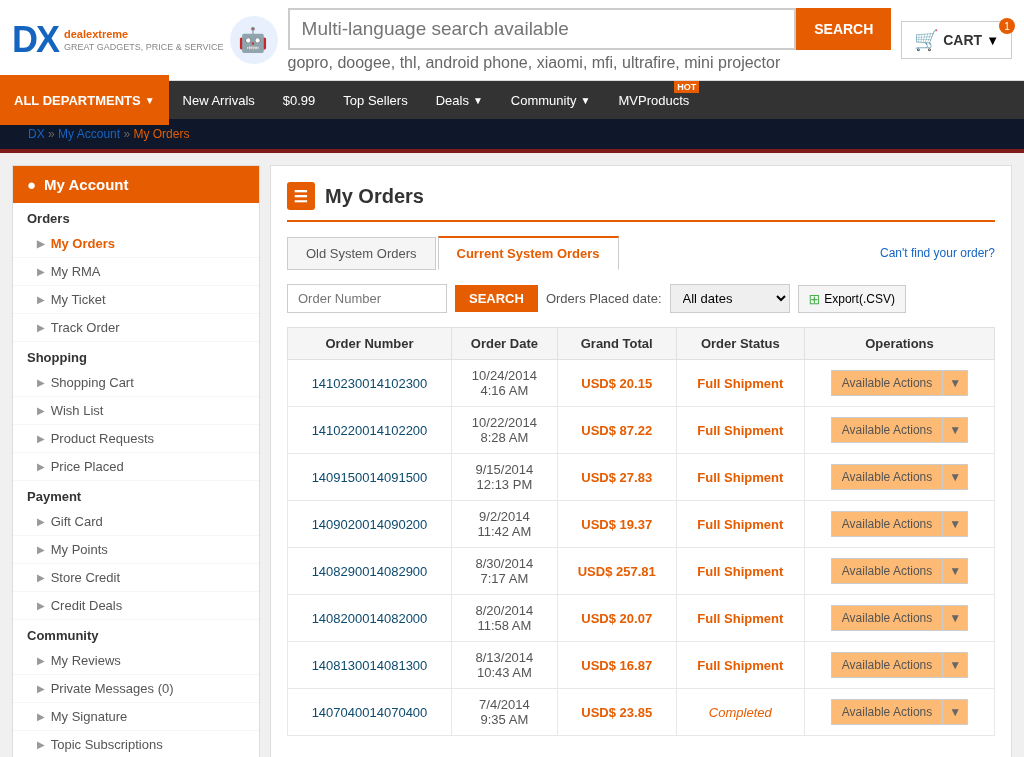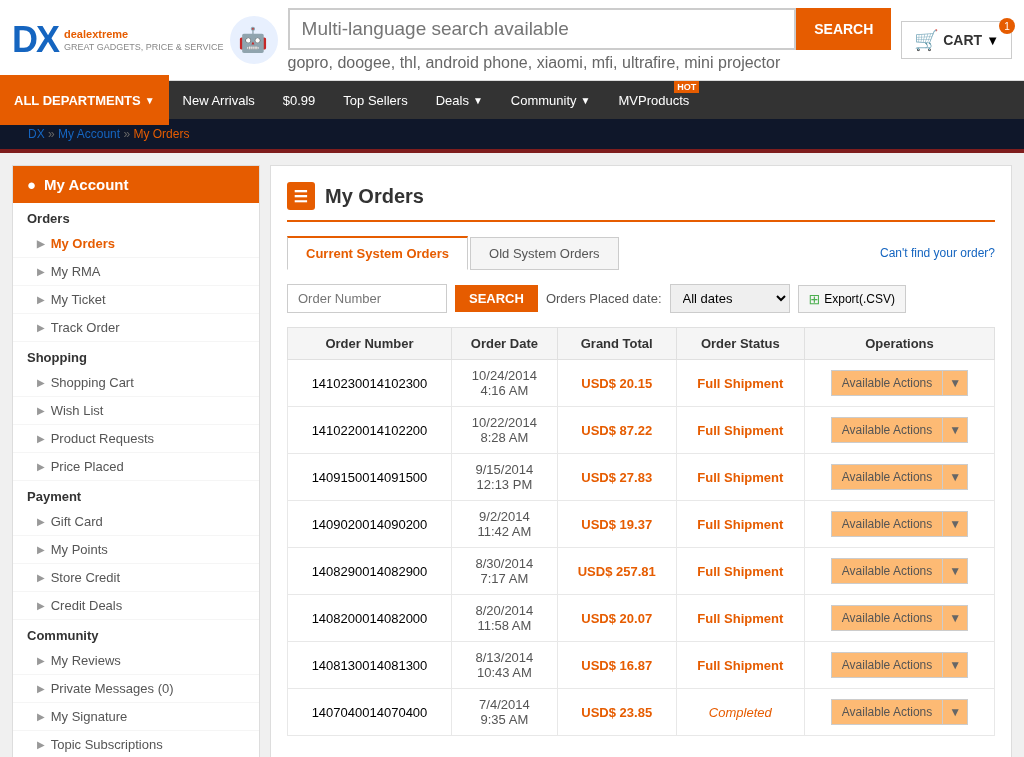--- a/index.html
+++ b/index.html
@@ -63,21 +63,21 @@
     .order-search-btn { background: #e65c00; color: #fff; border: none; padding: 6px 14px; font-size: 13px; font-weight: bold; cursor: pointer; }
     .date-label { font-size: 13px; color: #555; }
     .date-select { border: 1px solid #ccc; padding: 5px 8px; font-size: 13px; min-width: 120px; cursor: pointer; }
     .export-btn { border: 1px solid #ccc; padding: 5px 10px; font-size: 12px; background: #f5f5f5; cursor: pointer; display: flex; align-items: center; gap: 4px; }
     .export-icon { color: #4caf50; font-size: 14px; }
 
     
     table { width: 100%; border-collapse: collapse; }
     th { background: #f5f5f5; border: 1px solid #e0e0e0; padding: 8px 10px; text-align: center; font-size: 13px; font-weight: bold; color: #333; }
     td { border: 1px solid #e8e8e8; padding: 8px 10px; text-align: center; font-size: 13px; color: #555; }
-    td.order-num a { color: #000000; text-decoration: none; }
+    td.order-num a { color: #0c4a6e; text-decoration: none; }
     td.amount { color: #e65c00; font-weight: bold; }
     td.status-full { color: #e65c00; font-weight: bold; }
     td.status-completed { color: #e65c00; font-style: italic; }
     .actions-btn { display: flex; align-items: center; border: 1px solid #ccc; background: #fdba74; cursor: pointer; font-size: 12px; }
     .actions-main { padding: 5px 10px; border-right: 1px solid #ccc; }
     .actions-arrow { padding: 5px 6px; color: #666; }
   </style>
 </head>
 <body>
 
@@ -222,25 +222,25 @@
     </div>
   </div>
 
   <div class="main">
     <div class="page-title">
       <div class="page-title-icon">☰</div>
       <span>My Orders</span>
     </div>
 
     <div class="tabs">
+      <div class="tab">
+        <span>Old System Orders</span>
+      </div>
       <div class="tab active">
         <span>Current System Orders</span>
-      </div>
-      <div class="tab">
-        <span>Old System Orders</span>
       </div>
       <span class="cant-find">Can't find your order?</span>
     </div>
 
     <div class="order-search-row">
       <input class="order-search-input" type="text" placeholder="Order Number" style="">
       <button class="order-search-btn">SEARCH</button>
       <span class="date-label">Orders Placed date:</span>
       <select class="date-select">
         <option>All dates</option>

